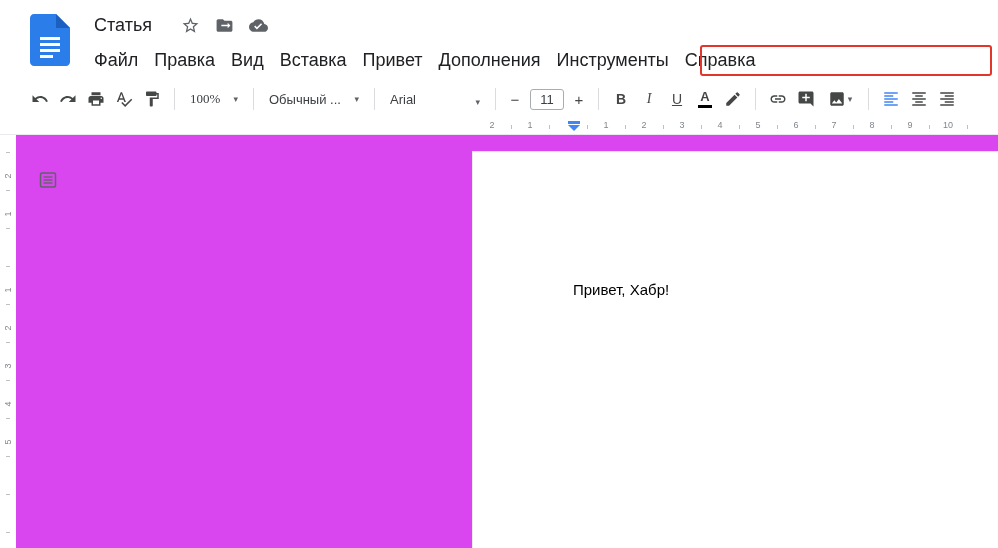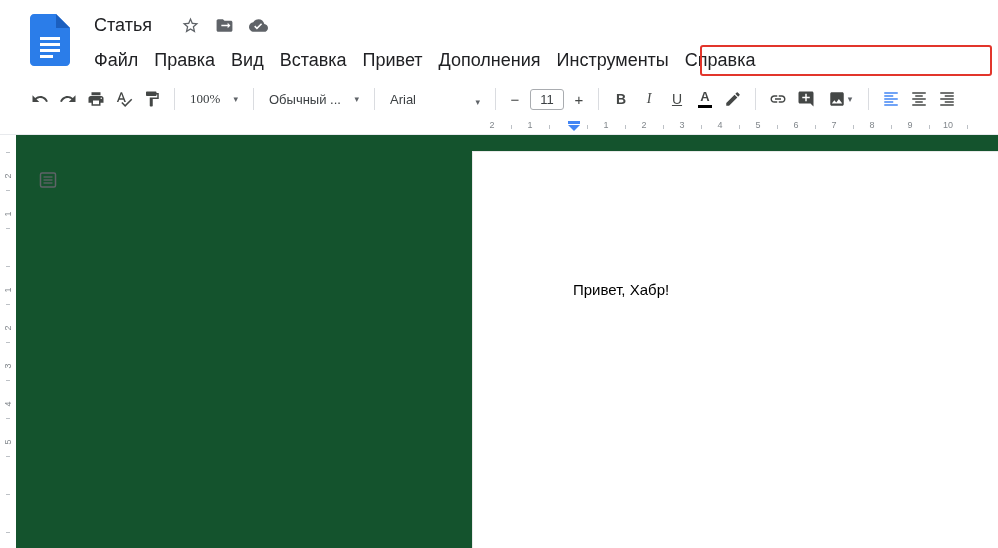--- a/index.html
+++ b/index.html
@@ -49,21 +49,21 @@
   
   .hruler { position:relative; height:17px; background:#fff; border-bottom:1px solid #e8eaed; }
   .rn { position:absolute; top:2px; font-size:9px; color:#80868b; transform:translateX(-50%); }
   .htick { position:absolute; top:7px; width:1px; height:4px; background:#bdc1c6; }
   .indent-marker { position:absolute; left:568px; top:3px; width:12px; cursor:ew-resize; }
   .indent-bar { width:12px; height:3px; background:#4285f4; }
   .indent-tri { width:0; height:0; border-left:6px solid transparent; border-right:6px solid transparent;
     border-top:6px solid #4285f4; margin-top:1px; }
 
   
-  .main { position:relative; height:413px; background:#14532d; overflow:hidden; }
+  .main { position:relative; height:413px; background:#d946ef; overflow:hidden; }
   .vruler { position:absolute; left:0; top:0; width:16px; height:100%; background:#fff; }
   .vn { position:absolute; left:2px; width:12px; text-align:center; font-size:9px; color:#80868b;
     transform:rotate(-90deg); }
   .vtick { position:absolute; left:6px; width:4px; height:1px; background:#bdc1c6; }
   .outline-btn { position:absolute; left:36px; top:33px; width:24px; height:24px;
     display:flex; align-items:center; justify-content:center; border-radius:3px; }
   .page { position:absolute; left:472px; top:16px; width:816px; height:620px; background:#fff;
     border:1px solid #e9e9e9; cursor:text; }
   .doc-text { padding:129px 0 0 100px; font-size:15px; color:#000; }
 

